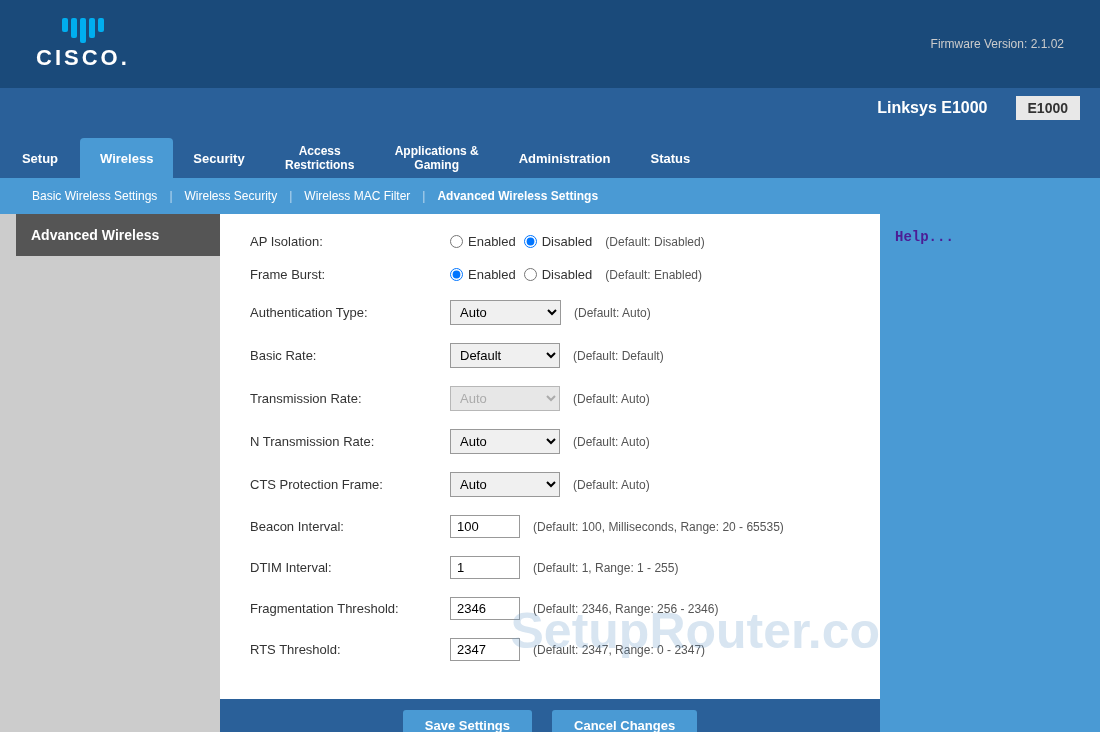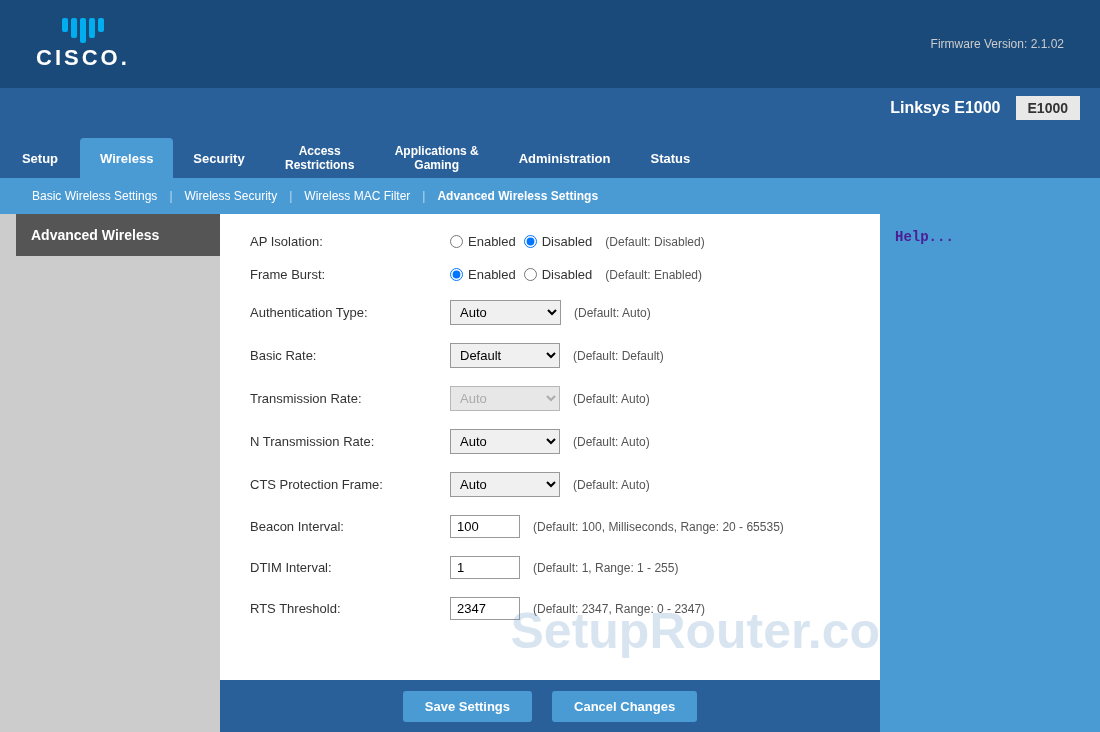--- a/index.html
+++ b/index.html
@@ -50,21 +50,21 @@
       background: #2a6099;
       height: 40px;
       display: flex;
       align-items: center;
       justify-content: flex-end;
       padding-right: 20px;
     }
     #model-info {
       display: flex;
       align-items: center;
-      gap: 0;
+      gap: 13px;
     }
     .model-name {
       background: #2a6099;
       color: white;
       font-size: 16px;
       font-weight: bold;
       padding: 0 15px;
     }
     .model-tag {
       background: #e8e8e8;
@@ -420,20 +420,27 @@
       </div>
 
       <div class="form-row">
         <span class="form-label">DTIM Interval:</span>
         <div class="form-controls">
           <input type="text" value="1" style="">
           <span class="default-text">(Default: 1, Range: 1 - 255)</span>
         </div>
       </div>
 
+      <div class="form-row">
+        <span class="form-label">Fragmentation Threshold:</span>
+        <div class="form-controls">
+          <input type="text" value="2346" style="">
+          <span class="default-text">(Default: 2346, Range: 256 - 2346)</span>
+        </div>
+      </div>
 
       <div class="form-row">
         <span class="form-label">RTS Threshold:</span>
         <div class="form-controls">
           <input type="text" value="2347" style="">
           <span class="default-text">(Default: 2347, Range: 0 - 2347)</span>
         </div>
       </div>
 
     </div>

